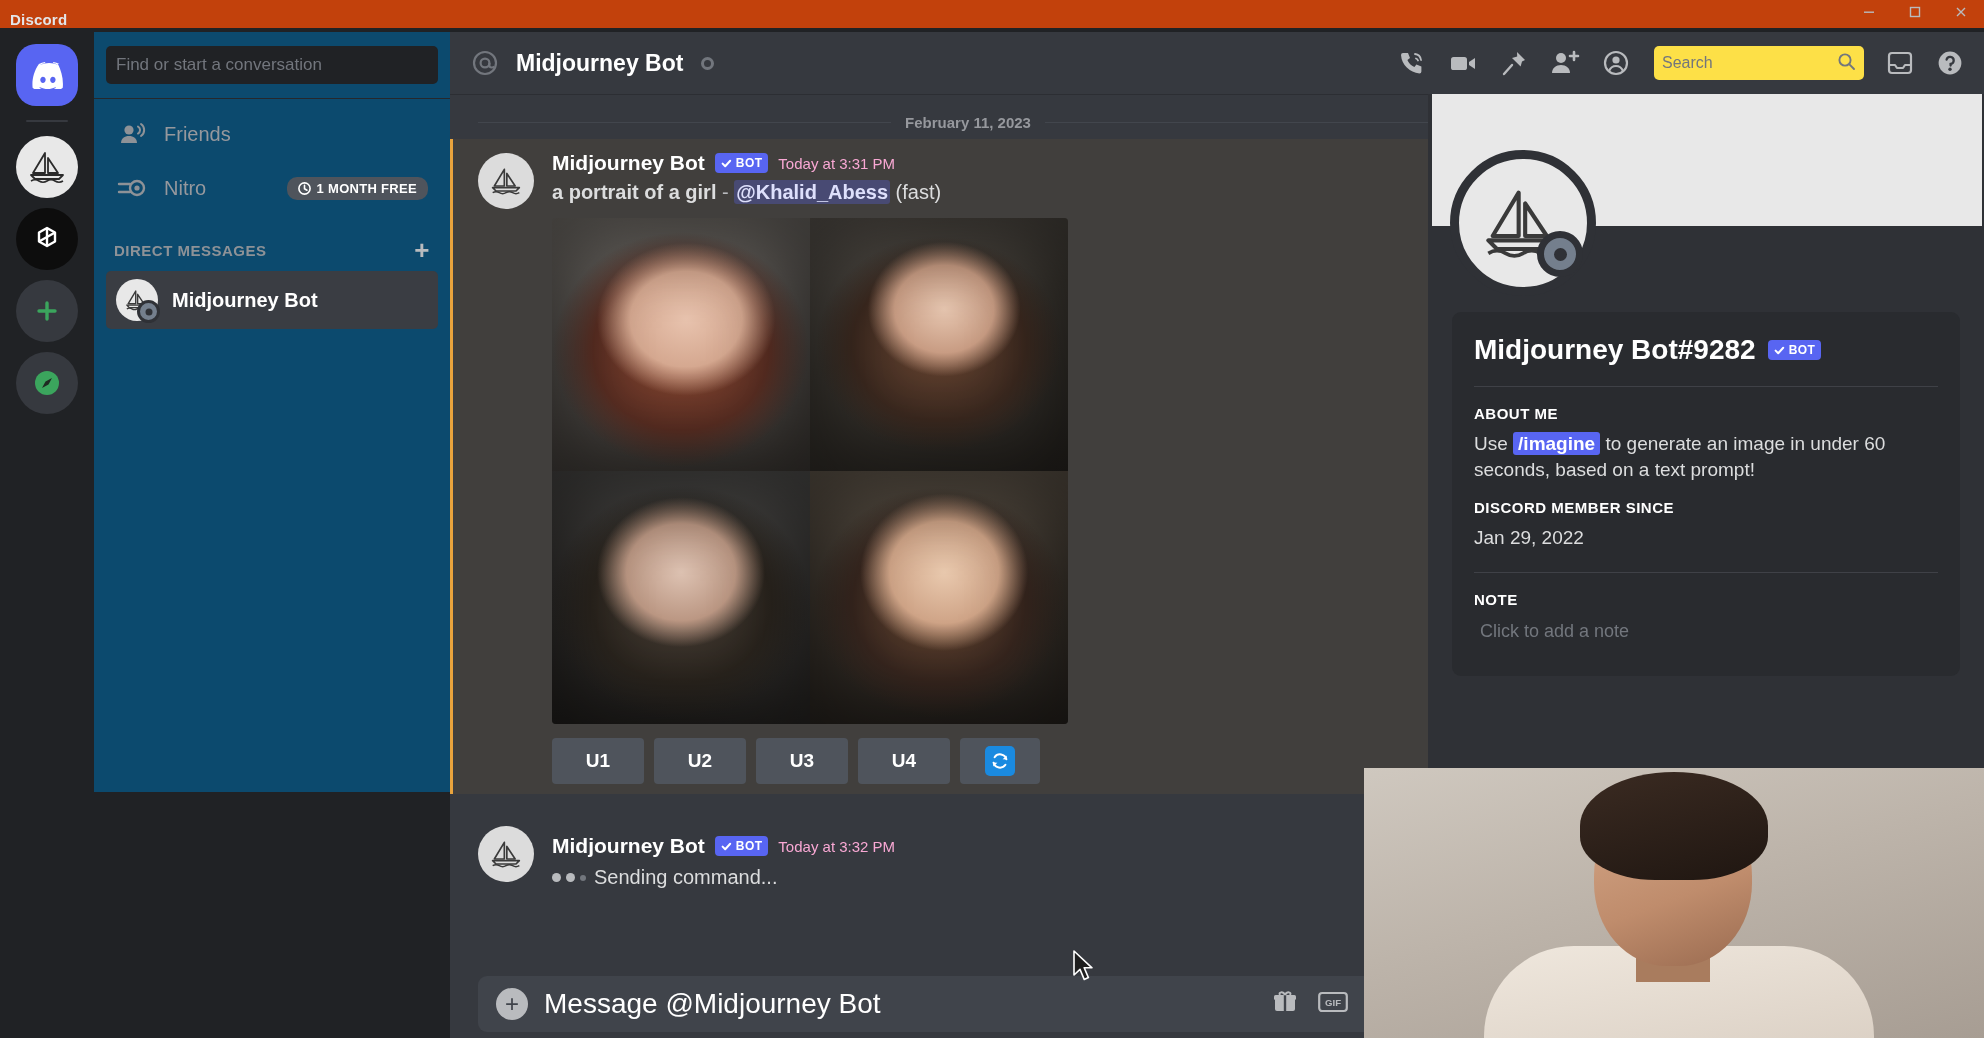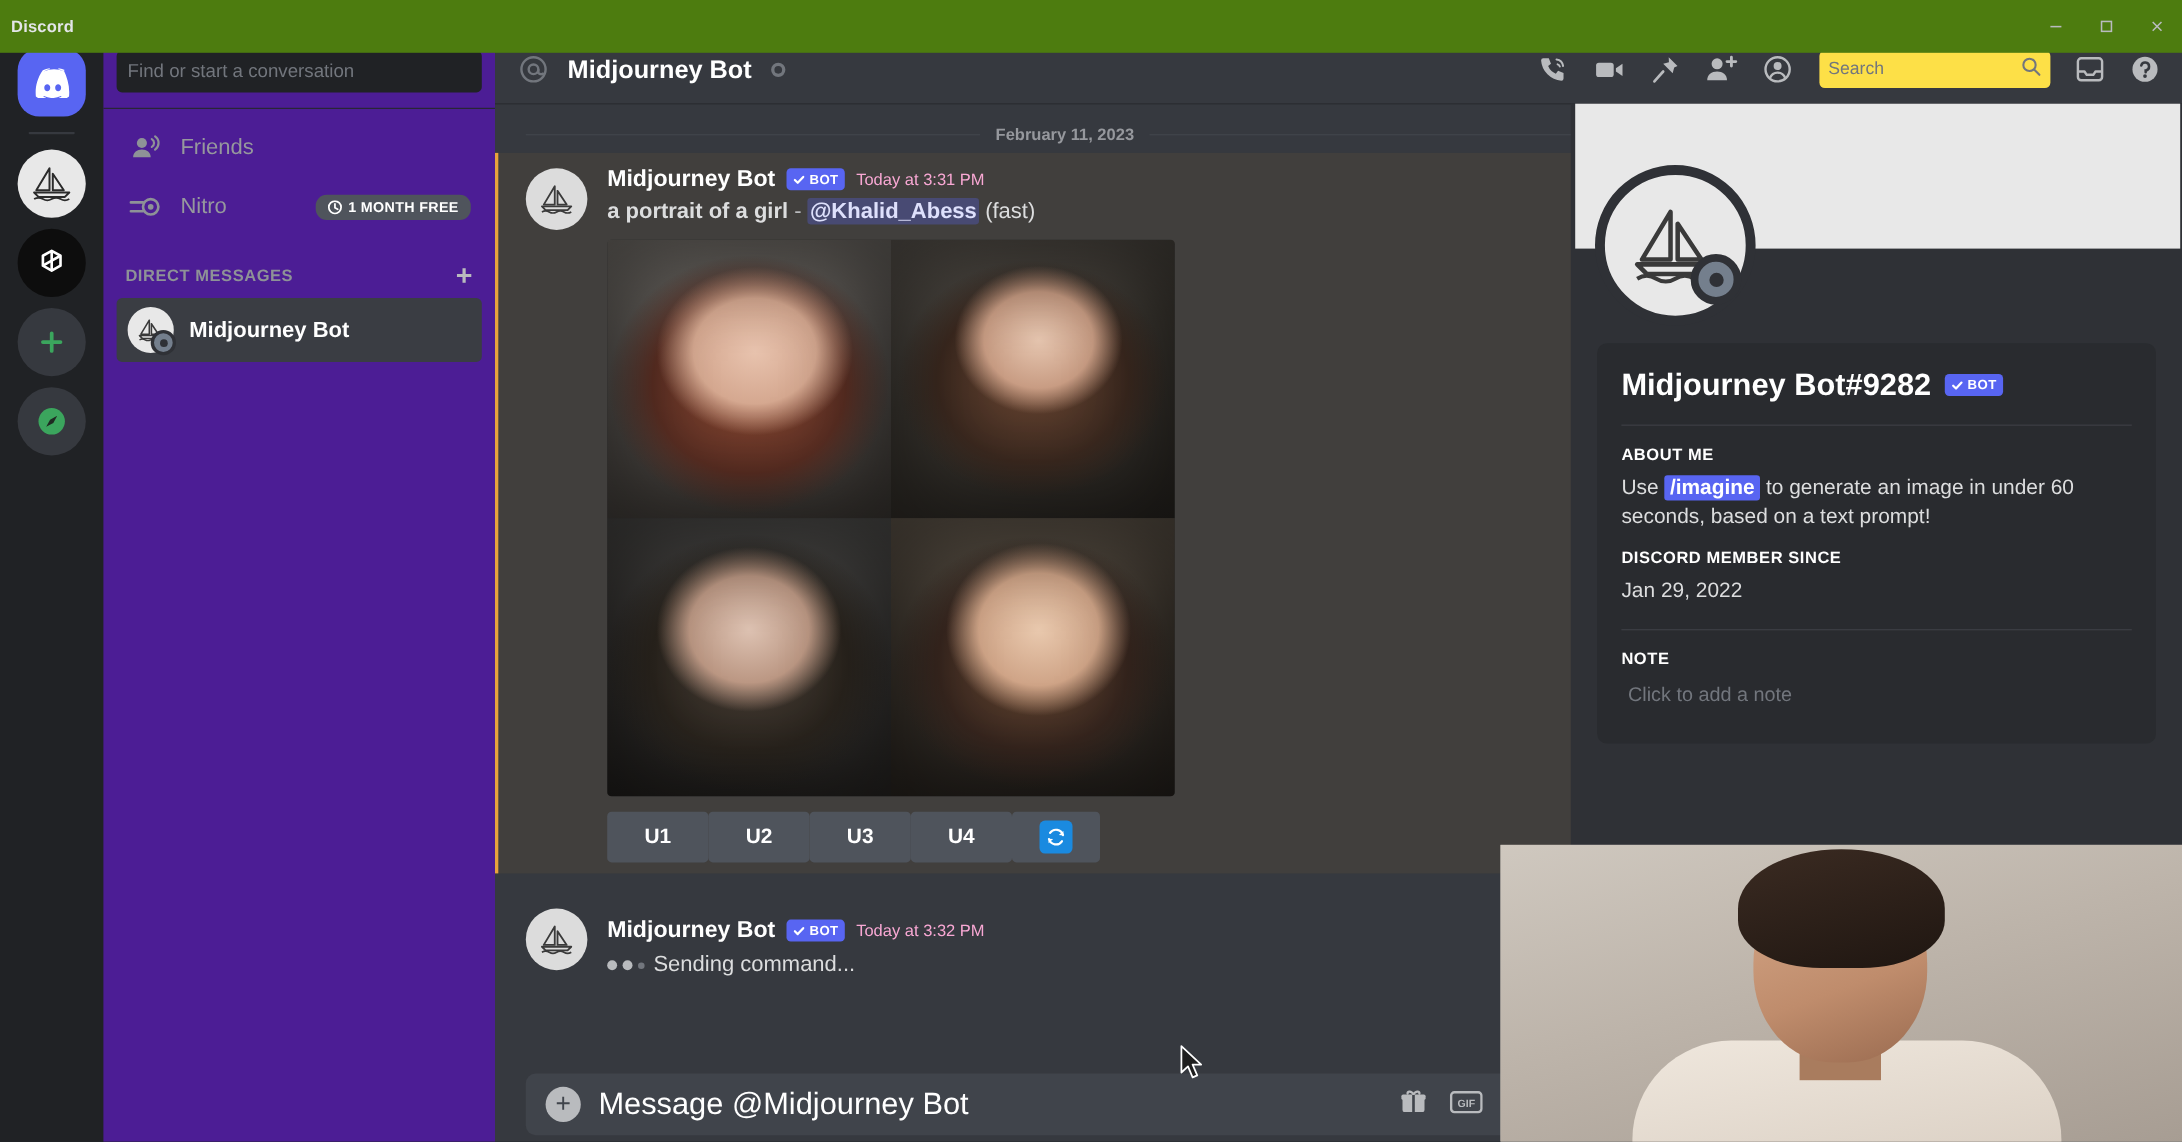--- a/index.html
+++ b/index.html
@@ -7,22 +7,22 @@
   body {
     background:#202225;
     font-family:"Liberation Sans", sans-serif;
     color:#dcddde;
     -webkit-font-smoothing:antialiased;
   }
   #app { position:relative; width:1984px; height:1038px; overflow:hidden; }
 
   
   .titlebar {
-    position:absolute; top:0; left:0; width:1984px; height:48px;
-    background:#4d7c0f; display:flex; align-items:center; z-index:60;
+    position:absolute; top:0; left:0; width:1984px; height:28px;
+    background:#c2410c; display:flex; align-items:flex-end; z-index:60;
   }
   .tb-brand {
     font-size:15px; font-weight:bold; color:#e3e5e8; padding-left:10px; letter-spacing:.2px;
   }
   .tb-spacer { flex:1; }
   .win-btn {
     width:46px; height:32px; display:flex; align-items:center; justify-content:center;
     color:#b9bbbe;
   }
   .win-btn svg { display:block; }
@@ -38,22 +38,22 @@
     justify-content:center; overflow:hidden; position:relative; flex:none;
   }
   .rail-home { background:#5865f2; border-radius:20px; }
   .rail-sep { width:42px; height:2px; background:#36393f; border-radius:1px; margin:4px 0; flex:none; }
   .rail-white { background:#e8e8e8; }
   .rail-black { background:#0d0d0d; }
   .rail-action { background:#36393f; color:#3ba55d; font-size:34px; line-height:1; }
 
   
   .dmbar {
-    position:absolute; top:32px; left:94px; width:356px; height:1006px;
-    background:#4c1d95; display:flex; flex-direction:column;
+    position:absolute; top:32px; left:94px; width:356px; height:760px;
+    background:#0c4a6e; display:flex; flex-direction:column;
   }
   .dm-search-wrap { padding:14px 12px; }
   .dm-search {
     width:100%; height:38px; background:#202225; border-radius:5px;
     display:flex; align-items:center; padding:0 10px;
     color:#72767d; font-size:17px;
   }
   .dm-divider { height:1px; background:#26282c; margin:0 0 8px 0; }
   .dm-nav { padding:0 12px; }
   .dm-row {
@@ -171,21 +171,21 @@
       radial-gradient(ellipse 44% 40% at 50% 40%, #ddc2b2 0%, #bb9783 48%, rgba(110,80,65,0) 74%),
       radial-gradient(ellipse 60% 55% at 50% 52%, #4a4038 0%, #2c261f 58%, rgba(24,20,16,0) 84%),
       linear-gradient(190deg,#4b4a48 0%,#343230 48%,#201e1c 100%); }
   .p4 .bg { background:
       radial-gradient(ellipse 44% 42% at 52% 40%, #e9c9ae 0%, #cfa487 48%, rgba(130,85,60,0) 74%),
       radial-gradient(ellipse 58% 54% at 50% 52%, #6b4a33 0%, #3a2820 58%, rgba(28,22,18,0) 84%),
       linear-gradient(175deg,#5a5146 0%,#3c352d 48%,#24201c 100%); }
   .cell .vig { position:absolute; inset:0; box-shadow:inset 0 0 70px 26px rgba(0,0,0,.45); }
 
   
-  .btnrow { display:flex; margin-top:14px; }
+  .btnrow { display:flex; gap:10px; margin-top:14px; }
   .mjbtn {
     height:46px; min-width:92px; background:#4f545c; color:#fff;
     border-radius:4px; display:flex; align-items:center; justify-content:center;
     font-size:19px; font-weight:bold;
   }
   .mjbtn.icon { min-width:80px; }
   .refresh-box {
     width:30px; height:30px; border-radius:5px; background:#1a8ae0;
     display:flex; align-items:center; justify-content:center; color:#fff;
   }

